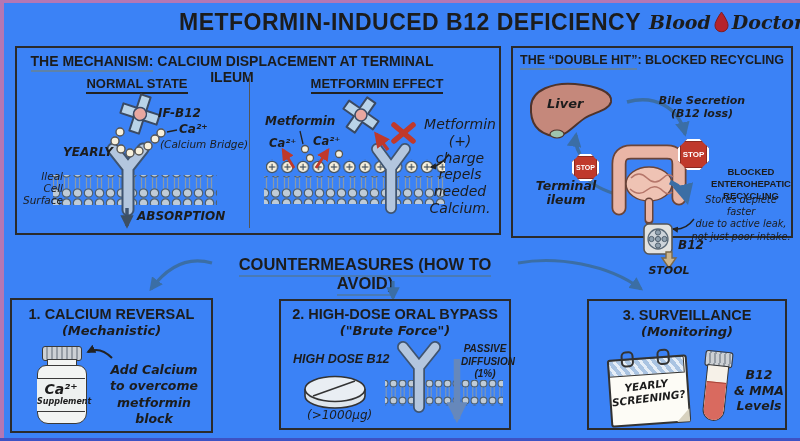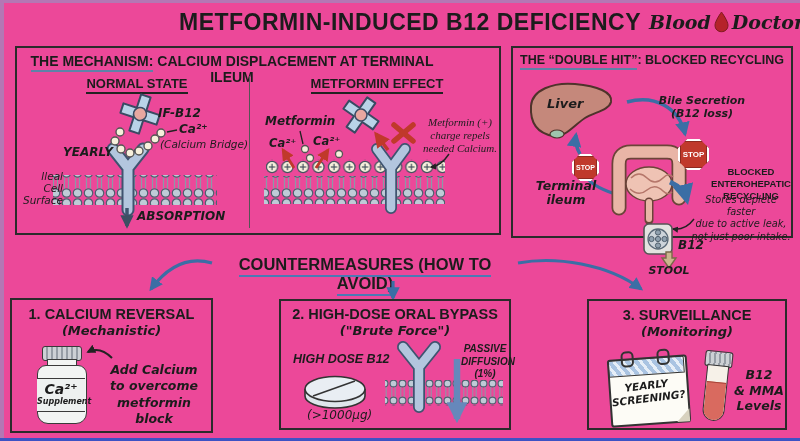--- a/index.html
+++ b/index.html
@@ -1,16 +1,16 @@
 <!DOCTYPE html>
 <html><head>
 <meta charset="utf-8">
 <style>
   html,body{margin:0;padding:0;background:#ddd;}
-  #stage{position:relative;width:800px;height:441px;background:#ec4899;overflow:hidden;
+  #stage{position:relative;width:800px;height:441px;background:#3b82f6;overflow:hidden;
          font-family:"Liberation Sans",sans-serif;color:#1c1c1c;}
   .abs{position:absolute;}
   .cap{font-family:"Liberation Sans",sans-serif;font-weight:bold;}
   .hw{font-family:"DejaVu Sans",sans-serif;font-style:italic;font-weight:bold;}
   .hwn{font-family:"DejaVu Sans",sans-serif;font-style:italic;}
   .pre{white-space:pre-line;}
   .ctr{text-align:center;}
   .panel{position:absolute;border:2px solid #2b2b2b;box-sizing:border-box;background:transparent;}
   .stop{position:absolute;display:flex;align-items:center;justify-content:center;
         background:#c0392b;color:#fff;font-weight:bold;font-family:"Liberation Sans",sans-serif;
@@ -150,21 +150,21 @@
     <div class="abs hwn" style="left:143px;top:90px;font-size:10.5px;">(Calcium Bridge)</div>
     <div class="abs hw" style="left:46px;top:97px;font-size:12px;">YEARLY</div>
     <div class="abs hwn pre" style="left:6px;top:122px;font-size:10.5px;line-height:1.15;text-align:right;">Ileal
 Cell
 Surface</div>
     <div class="abs hw" style="left:120px;top:161px;font-size:12px;">ABSORPTION</div>
 
     <div class="abs hw" style="left:248px;top:66px;font-size:12px;">Metformin</div>
     <div class="abs hw" style="left:252px;top:88px;font-size:11.5px;">Ca²⁺</div>
     <div class="abs hw" style="left:296px;top:86px;font-size:11.5px;">Ca²⁺</div>
-    <div class="abs hwn pre ctr" style="left:404px;top:68px;width:78px;font-size:11px;line-height:1.2;font-family:Liberation Serif, serif;">Metformin (+)
+    <div class="abs hwn pre ctr" style="left:404px;top:68px;width:78px;font-size:14px;line-height:1.2;">Metformin (+)
 charge repels
 needed Calcium.</div>
   </div>
 
   <div class="panel" style="left:511px;top:46px;width:282px;height:192px;">
     <div class="abs cap ctr" style="left:0;top:5px;width:278px;font-size:12.5px;">
       <span class="underblue">THE “DOUBLE HIT”</span><span>: BLOCKED RECYCLING</span>
     </div>
 
     <svg width="278" height="188" viewBox="0 0 278 188">

